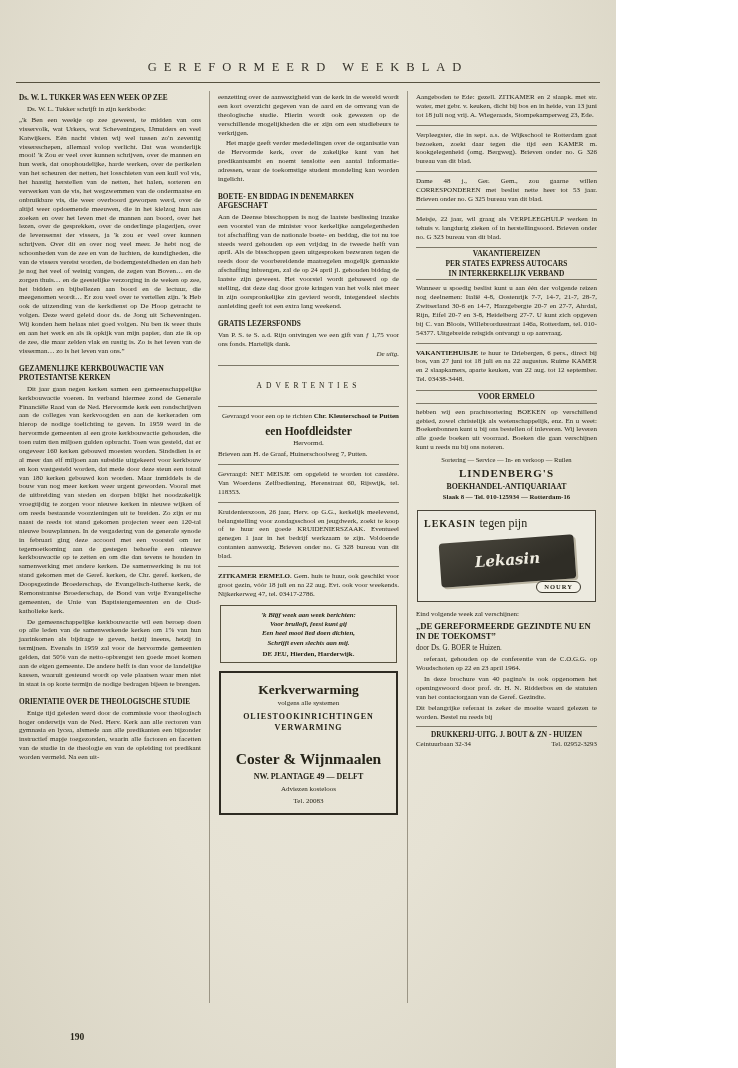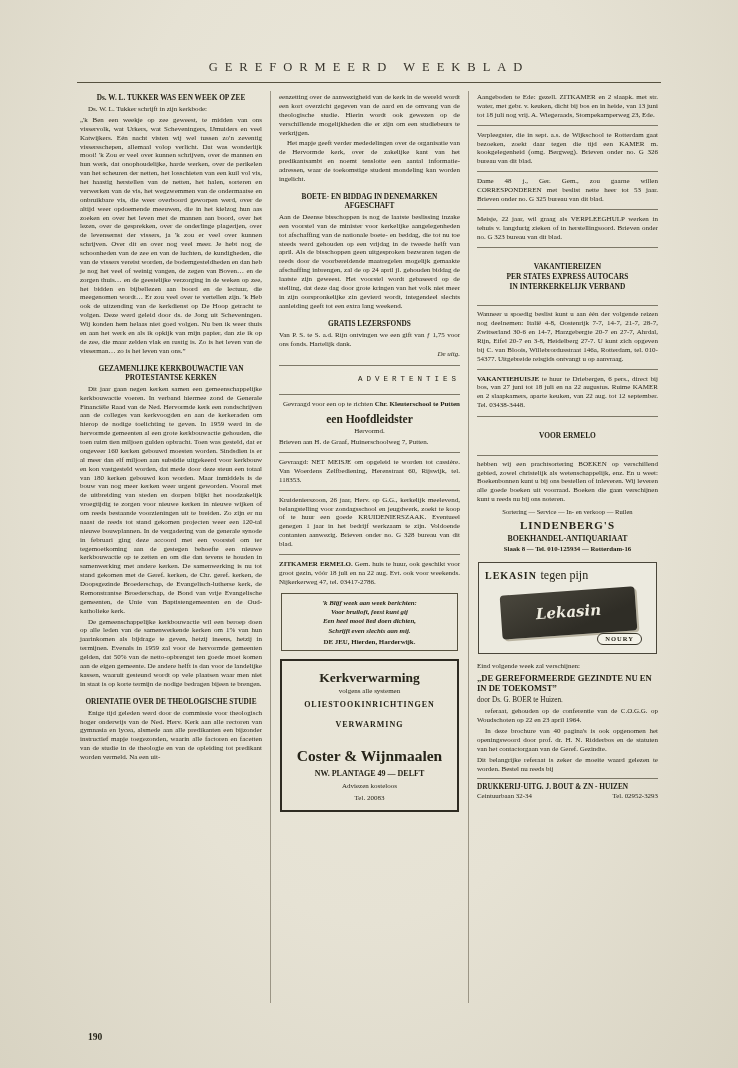--- a/index.html
+++ b/index.html
@@ -3,44 +3,44 @@
 <meta charset="utf-8">
 <style>
   * { box-sizing: border-box; }
   html,body { margin:0; padding:0; }
   body {
     width:738px; height:1068px;
     font-family:"Liberation Serif", serif;
     color:#262419;
   }
   .page {
-    position:relative; width:738px; height:1068px; overflow:hidden;
+    position:relative; width:616px; height:1068px; overflow:hidden;
     background: radial-gradient(ellipse at 50% 38%, #edeadd 0%, #e6e2d4 55%, #d8d3c2 100%);
   }
   .masthead {
     padding-top:60px; text-align:center;
     font-size:12.5px; letter-spacing:7px; color:#35322a; font-weight:normal;
   }
   .head-rule { width:584px; margin:7px auto 8px auto; border-top:1px solid #56513f; }
   .columns { width:594px; margin:0 auto; display:flex; height:912px; }
   .col {
     width:33.333%; padding:2px 8px 0 8px; overflow:hidden;
     font-size:7px; line-height:1.27; text-align:justify;
   }
   .col + .col { border-left:1px solid #9b9585; }
   .col p { margin:0 0 2px 0; text-indent:8px; }
   .col p.noindent { text-indent:0; }
-  .art-title { font-weight:bold; font-size:7.3px; line-height:1.25; margin:8px 0 3px 0; text-align:center; }
+  .art-title { font-weight:bold; font-size:7.3px; line-height:1.25; margin:8px 0 3px 0; text-align:left; }
   .art-title.first { margin-top:0; }
   .sig { text-align:right; font-style:italic; margin:1px 0 4px 0; }
   .rule { border-top:1px solid #7d7868; margin:5px 0; }
   .adv-header {
-    text-align:right; letter-spacing:4px; font-size:7.5px;
+    text-align:center; letter-spacing:4px; font-size:7.5px;
     border-top:1px solid #7d7868; border-bottom:1px solid #7d7868;
-    padding:9px 0; margin:6px 0 5px 0;font-family:Liberation Mono, monospace;
+    padding:15px 0; margin:6px 0 5px 0;
   }
   .ad-intro { text-align:right; text-indent:0 !important; }
   .headline { text-align:center; font-weight:bold; font-size:11.5px; margin:3px 0 1px 0; }
   .center { text-align:center; text-indent:0 !important; }
   .lead-bold { font-weight:bold; }
   .poem-box {
     border:1px solid #56513f; margin:6px 2px; padding:4px 2px;
     text-align:center; font-weight:bold; font-style:italic; font-size:6.9px; line-height:1.35;
   }
   .poem-box .poem-author { font-style:normal; margin-top:2px; }
@@ -49,21 +49,21 @@
   }
   .kv-title { font-weight:bold; font-size:13.5px; }
   .kv-sub { font-size:7px; margin-top:1px; }
   .kv-caps { font-weight:bold; font-size:8px; letter-spacing:1px; margin-top:4px; }
   .kv-brand { font-weight:bold; font-size:15.5px; margin-top:16px; }
   .kv-addr { font-weight:bold; font-size:8px; margin-top:3px; }
   .kv-note { font-size:7px; margin-top:3px; }
   .sec-head {
     text-align:center; font-weight:bold; font-size:7.4px; line-height:1.3;
     border-top:1px solid #7d7868; border-bottom:1px solid #7d7868;
-    padding:14px 0; margin:6px 0 4px 0;
+    padding:1px 0; margin:6px 0 4px 0;
   }
   .services { text-align:center; font-size:6.6px; margin:4px 0 3px 0; }
   .brand-big { text-align:center; font-weight:bold; font-size:11px; letter-spacing:1px; }
   .brand-sub { text-align:center; font-weight:bold; font-size:7.8px; margin-top:1px; }
   .brand-addr { text-align:center; font-weight:bold; font-size:6.8px; margin-top:1px; }
   .lekasin-box { border:1px solid #4a463a; margin:8px 1px; padding:5px 6px 7px 6px; position:relative; height:92px; background:#eceadf; }
   .lekasin-title { font-weight:bold; font-size:10px; letter-spacing:1px; }
   .lekasin-title .tagline { font-weight:normal; font-size:12px; letter-spacing:0; }
   .lekasin-tin {
     position:absolute; left:22px; top:28px; width:135px; height:44px;
@@ -74,23 +74,23 @@
   }
   .lekasin-script { color:#efece0; font-style:italic; font-weight:bold; font-size:15px; font-family:"DejaVu Serif", serif; }
   .noury-badge {
     position:absolute; right:14px; bottom:8px; background:#f4f2e8; border:1px solid #3a372c;
     border-radius:8px; padding:1px 7px; font-size:6.5px; font-weight:bold; letter-spacing:1px;
   }
   .ann-intro { text-indent:0 !important; margin-top:6px !important; }
   .ann-title { font-weight:bold; font-size:8.6px; line-height:1.25; margin:2px 0; text-align:left; }
   .ann-author { font-size:7.2px; margin:1px 0 3px 0; text-indent:0 !important; }
   .printer { border-top:1px solid #7d7868; margin-top:5px; padding-top:3px; }
-  .printer-name { font-weight:bold; font-size:7.3px; text-align:left; }
+  .printer-name { font-weight:bold; font-size:7.3px; text-align:center; }
   .printer-addr { font-size:6.9px; display:flex; justify-content:space-between; }
-  .page-number { position:absolute; left:88px; bottom:26px; font-weight:bold; font-size:9.5px; }
+  .page-number { position:absolute; left:70px; bottom:26px; font-weight:bold; font-size:9.5px; }
 </style>
 </head>
 <body>
 
 <div class="page">
 
   <div class="masthead">GEREFORMEERD WEEKBLAD</div>
   <div class="head-rule"></div>
 
   <div class="columns">
@@ -146,21 +146,21 @@
         <div>Voor bruiloft, feest kunt gij</div>
         <div>Een heel mooi lied doen dichten,</div>
         <div>Schrijft even slechts aan mij.</div>
         <div class="poem-author">DE JEU, Hierden, Harderwijk.</div>
       </div>
 
       <div class="kv-box">
         <div class="kv-title">Kerkverwarming</div>
         <div class="kv-sub">volgens alle systemen</div>
         <div class="kv-caps">OLIESTOOKINRICHTINGEN</div>
-        <div class="kv-caps" style="margin-top:10px">VERWARMING</div>
+        <div class="kv-caps" style="margin-top:1px">VERWARMING</div>
         <div class="kv-brand">Coster &amp; Wijnmaalen</div>
         <div class="kv-addr">NW. PLANTAGE 49  —  DELFT</div>
         <div class="kv-note">Adviezen kosteloos</div>
         <div class="kv-note">Tel. 20083</div>
       </div>
     </div>
 
     <div class="col">
       <p class="noindent">Aangeboden te Ede: gezell. ZITKAMER en 2 slaapk. met str. water, met gebr. v. keuken, dicht bij bos en in heide, van 13 juni tot 18 juli nog vrij. A. Wiegeraads, Stompekamperweg 23, Ede.</p>
 

